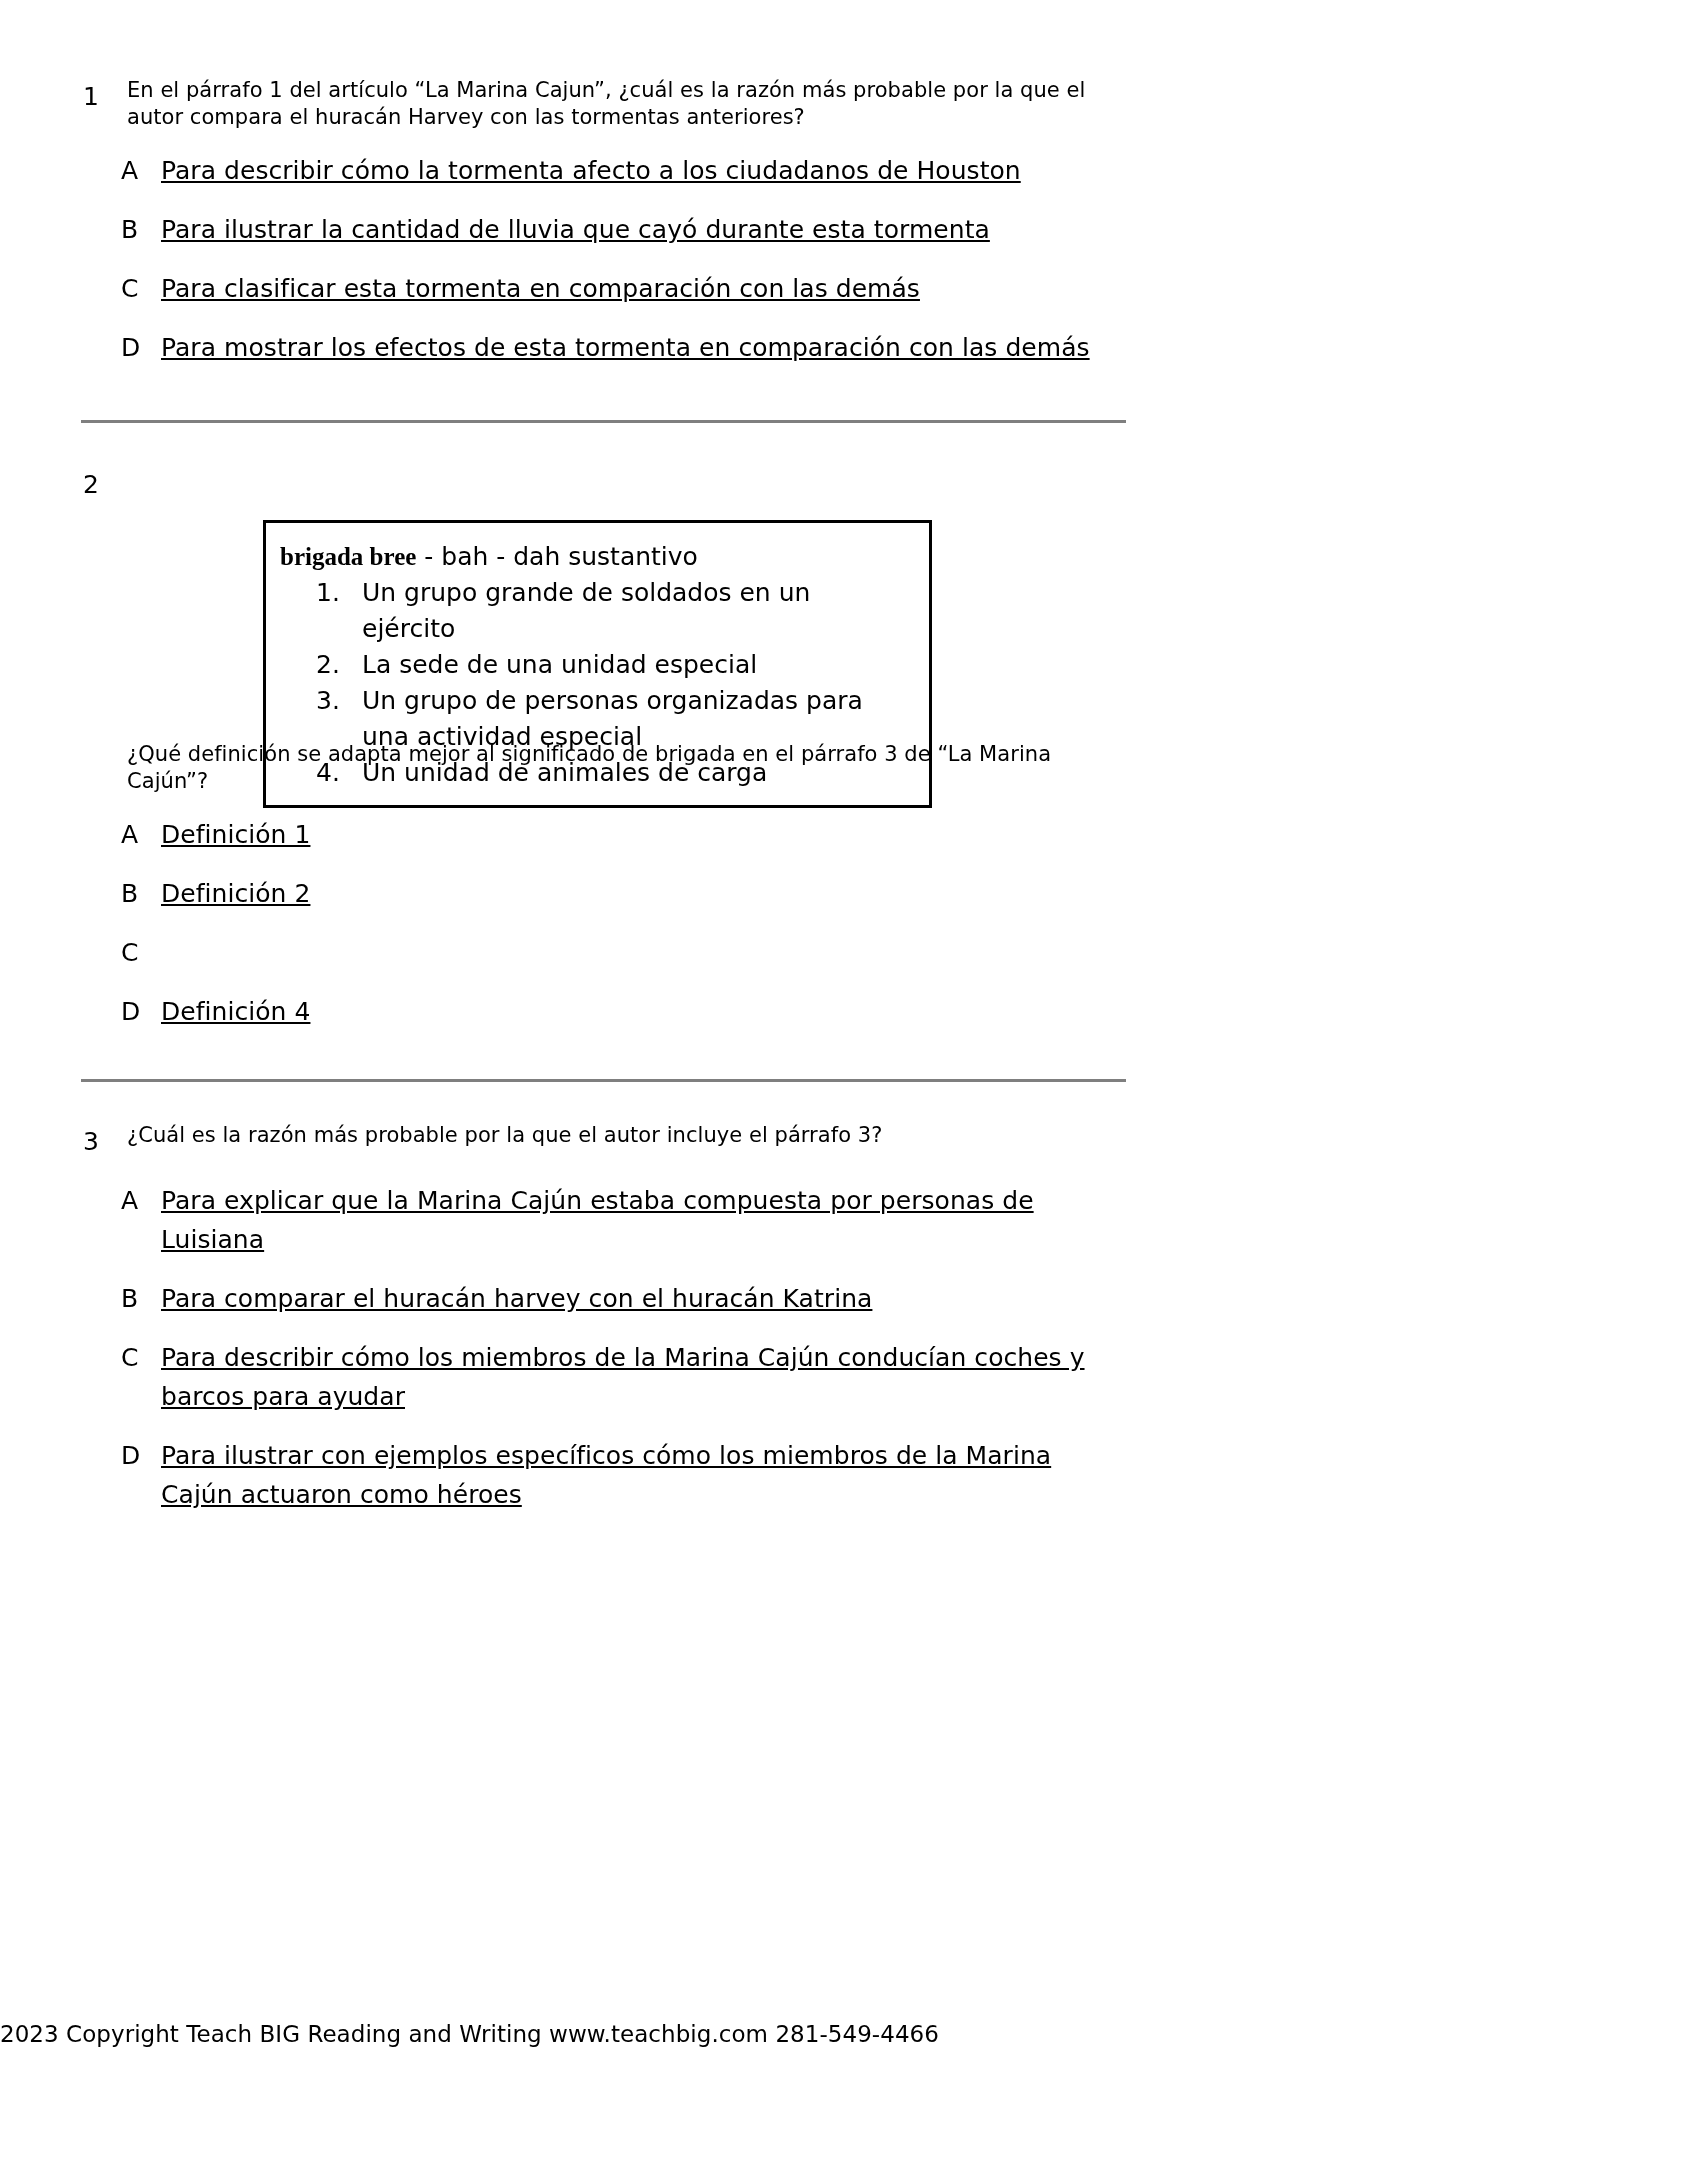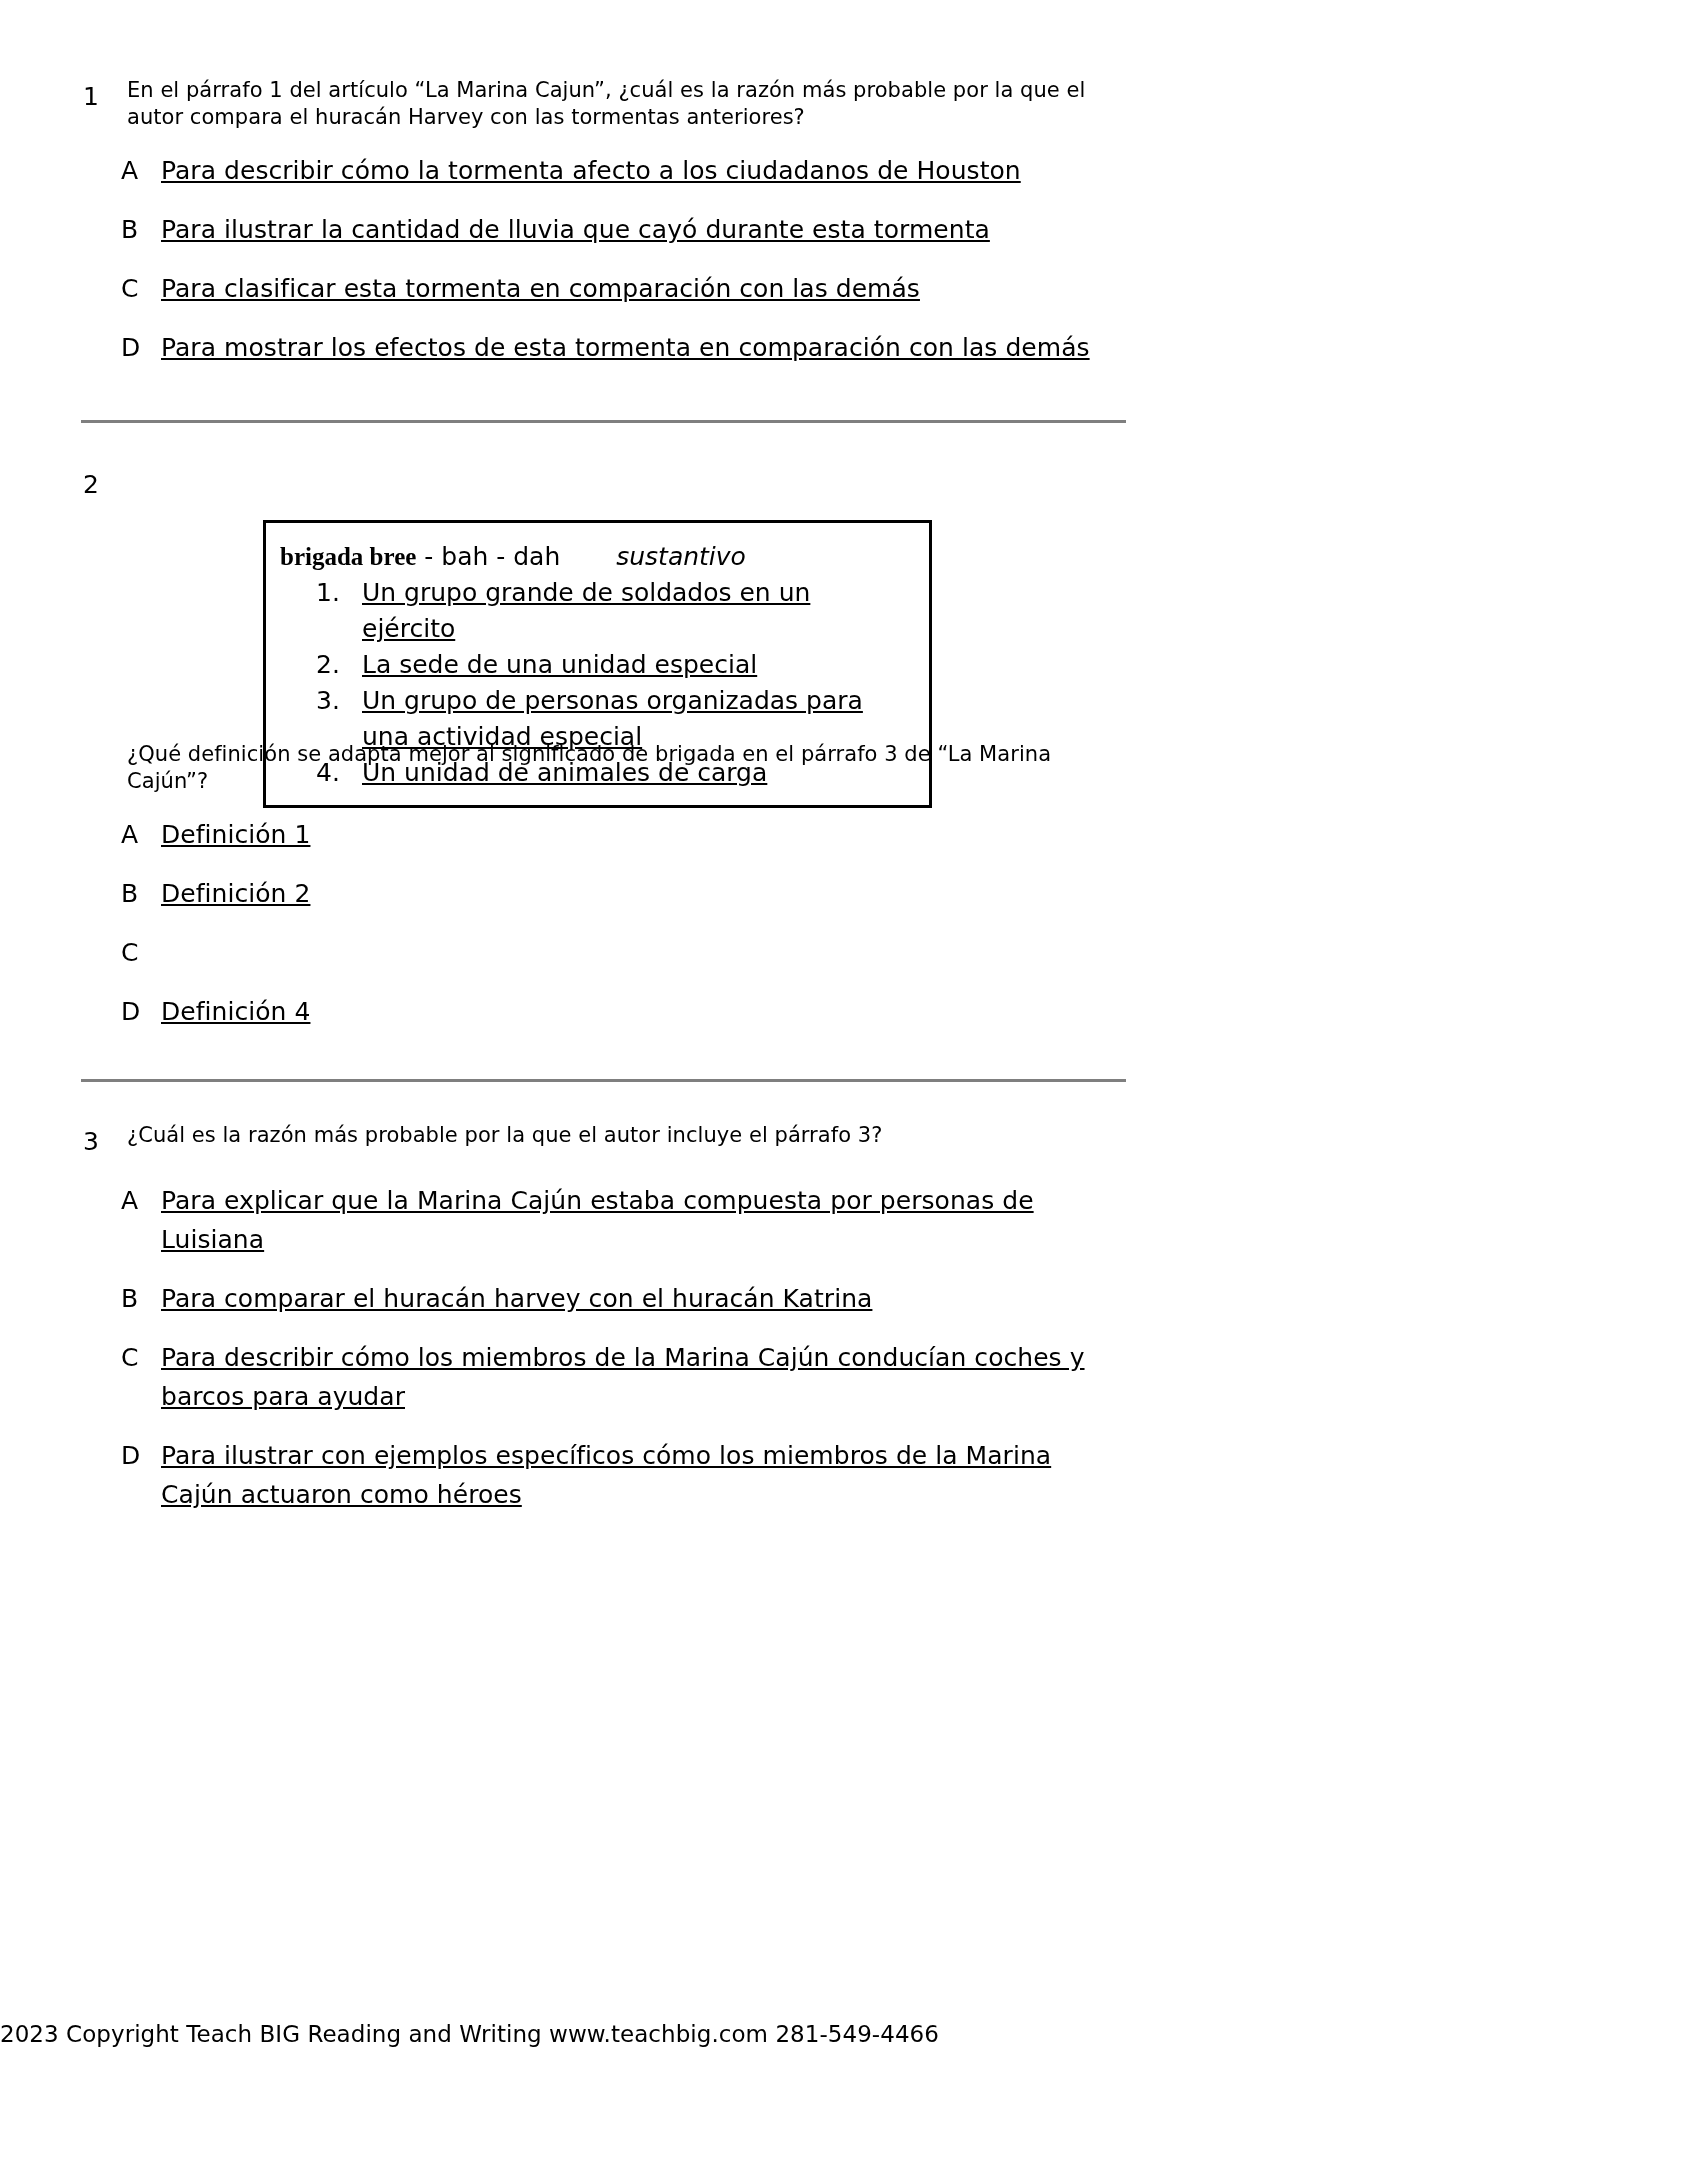--- a/index.html
+++ b/index.html
@@ -112,22 +112,20 @@
   .dict-head {
     font-size: 25px;
     line-height: 36px;
     white-space: nowrap;
   }
   .dict-head .term {
     font-weight: bold;
     font-family: Liberation Serif, serif;
   }
   .dict-head .pos {
-    font-style: italic;
-    margin-left: 48px;
   }
   .dict-list {
     margin: 0;
     padding: 0;
     list-style: none;
   }
   .dict-item {
     display: flex;
     align-items: flex-start;
     font-size: 25px;
@@ -135,21 +133,20 @@
   }
   .dict-marker {
     width: 46px;
     min-width: 46px;
     padding-left: 36px;
     box-sizing: content-box;
   }
   .dict-def {
     flex: 1;
     padding-right: 4px;
-    text-decoration: underline;
   }
 
   .footer {
     position: absolute;
     left: 0;
     top: 2017px;
     width: 1213px;
     font-size: 23px;
     line-height: 34px;
     letter-spacing: 0.05px;

